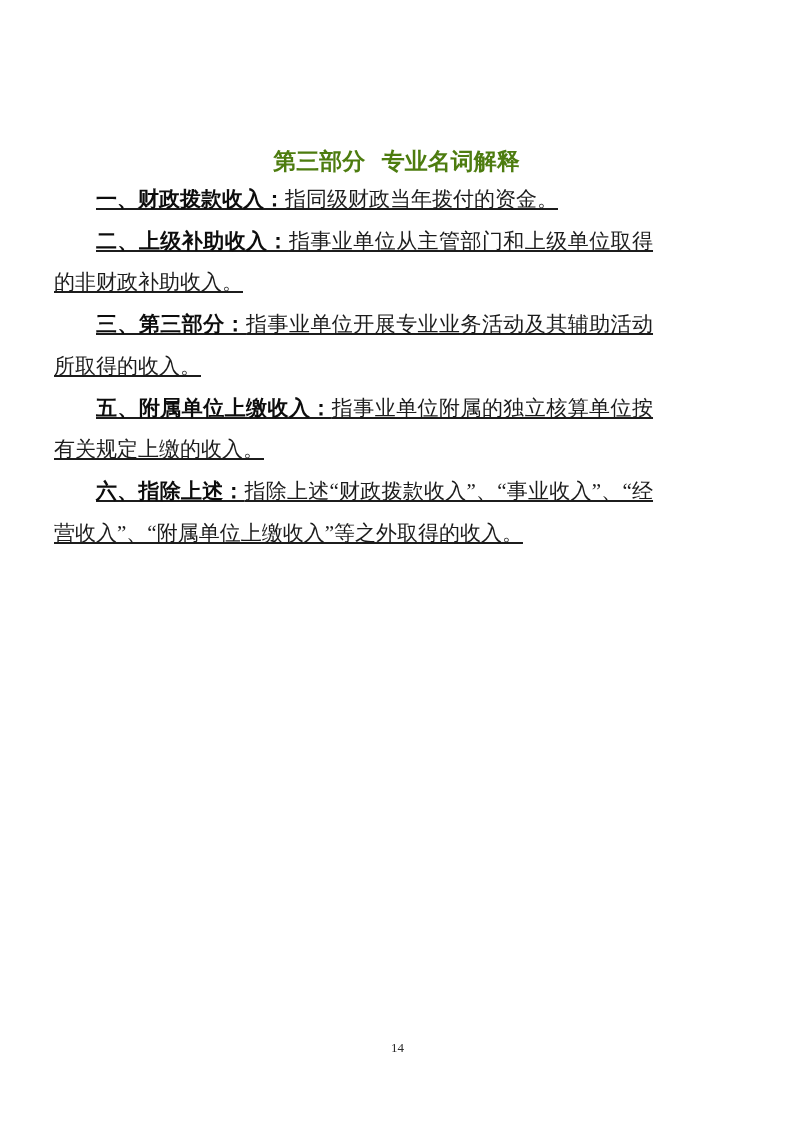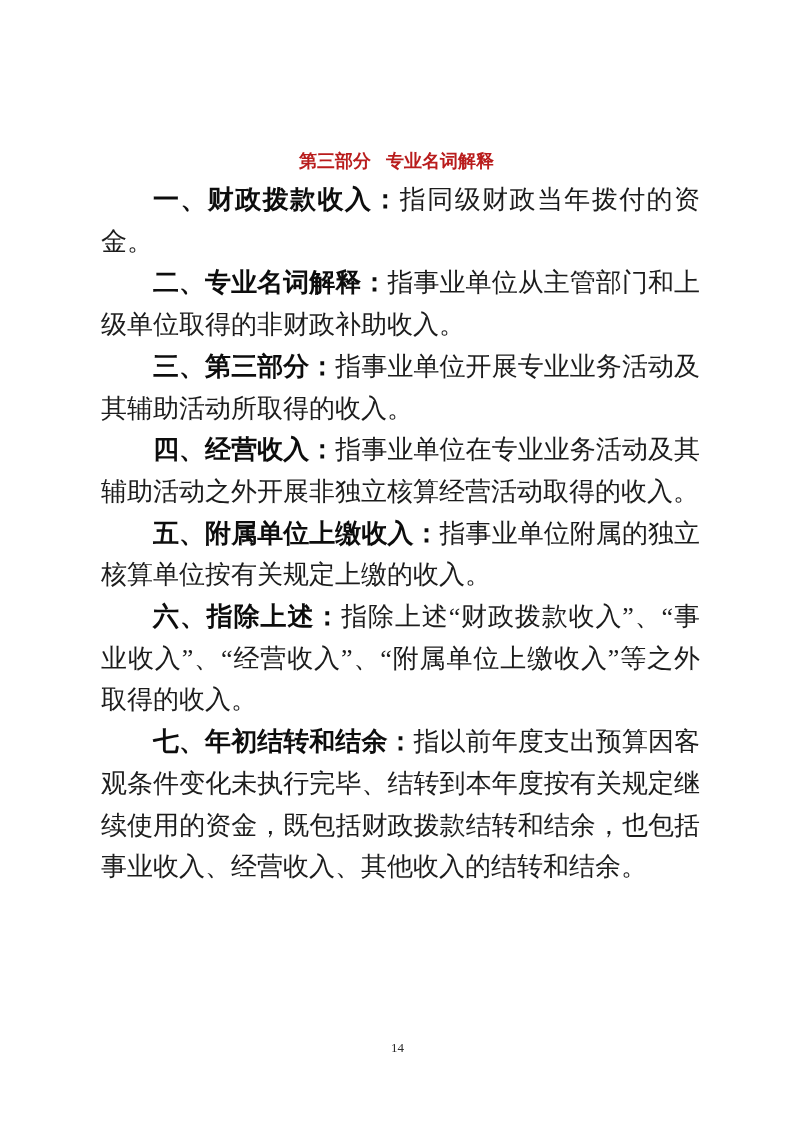--- a/index.html
+++ b/index.html
@@ -17,34 +17,35 @@
   .page {
     position: absolute;
     inset: 0;
     background: #ffffff;
   }
   .doc-title {
     margin: 0;
     padding-top: 145px;
     text-align: center;
     font-family: "Liberation Sans", "DejaVu Sans", sans-serif;
-    font-size: 18px;
+    font-size: 23px;
     line-height: 32px;
     font-weight: bold;
-    color: #b91c1c;
+    color: #4d7c0f;
     word-spacing: 10px;
   }
   .content {
     margin-top: 2px;
-    margin-left: 101px;
+    margin-left: 54px;
     width: 599px;
-    font-size: 26px;
+    font-size: 21px;
     line-height: 41.7px;
     color: #1c1c1c;
     text-align: justify;
+    text-decoration: underline;
   }
   .para {
     margin: 0;
     text-indent: 2em;
   }
   .para .term {
     font-weight: bold;
     color: #0d0d0d;
   }
   .para .definition {
@@ -67,40 +68,34 @@
 <div class="page">
 
   <h1 class="doc-title">第三部分 专业名词解释</h1>
 
   <div class="content" id="paragraph-container">
     <p class="para">
       <span class="term">一、财政拨款收入：</span><span class="definition">指同级财政当年拨付的资金。</span>
     </p>
 
     <p class="para">
-      <span class="term">二、专业名词解释：</span><span class="definition">指事业单位从主管部门和上级单位取得的非财政补助收入。</span>
+      <span class="term">二、上级补助收入：</span><span class="definition">指事业单位从主管部门和上级单位取得的非财政补助收入。</span>
     </p>
 
     <p class="para">
       <span class="term">三、第三部分：</span><span class="definition">指事业单位开展专业业务活动及其辅助活动所取得的收入。</span>
     </p>
 
-    <p class="para">
-      <span class="term">四、经营收入：</span><span class="definition">指事业单位在专业业务活动及其辅助活动之外开展非独立核算经营活动取得的收入。</span>
-    </p>
 
     <p class="para">
       <span class="term">五、附属单位上缴收入：</span><span class="definition">指事业单位附属的独立核算单位按有关规定上缴的收入。</span>
     </p>
 
     <p class="para">
       <span class="term">六、指除上述：</span><span class="definition">指除上述“财政拨款收入”、“事业收入”、“经营收入”、“附属单位上缴收入”等之外取得的收入。</span>
     </p>
 
-    <p class="para">
-      <span class="term">七、年初结转和结余：</span><span class="definition">指以前年度支出预算因客观条件变化未执行完毕、结转到本年度按有关规定继续使用的资金，既包括财政拨款结转和结余，也包括事业收入、经营收入、其他收入的结转和结余。</span>
-    </p>
 
   </div>
 
   <div class="page-number">14</div>
 
 </div>
 
 </body></html>

